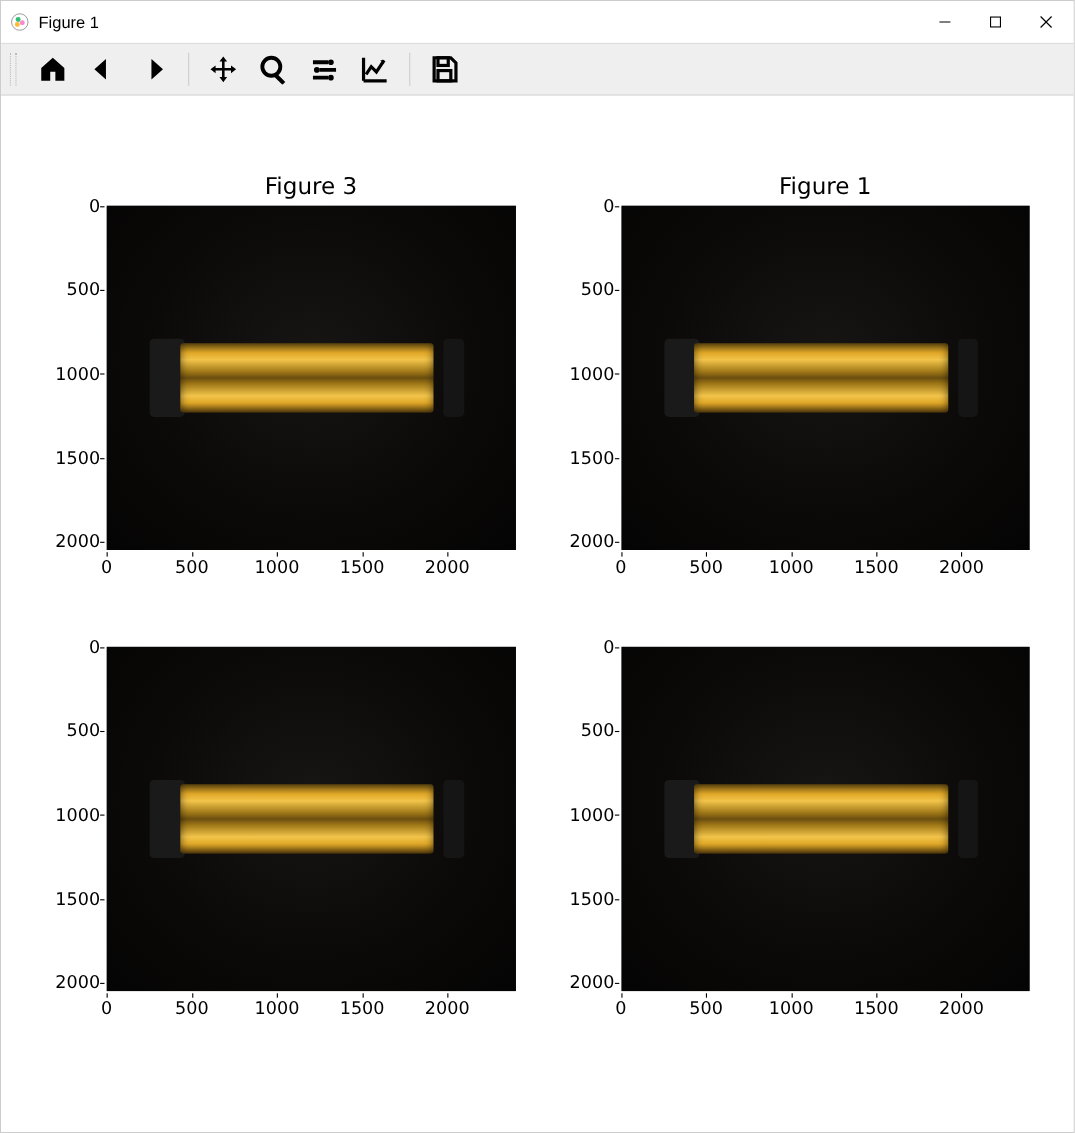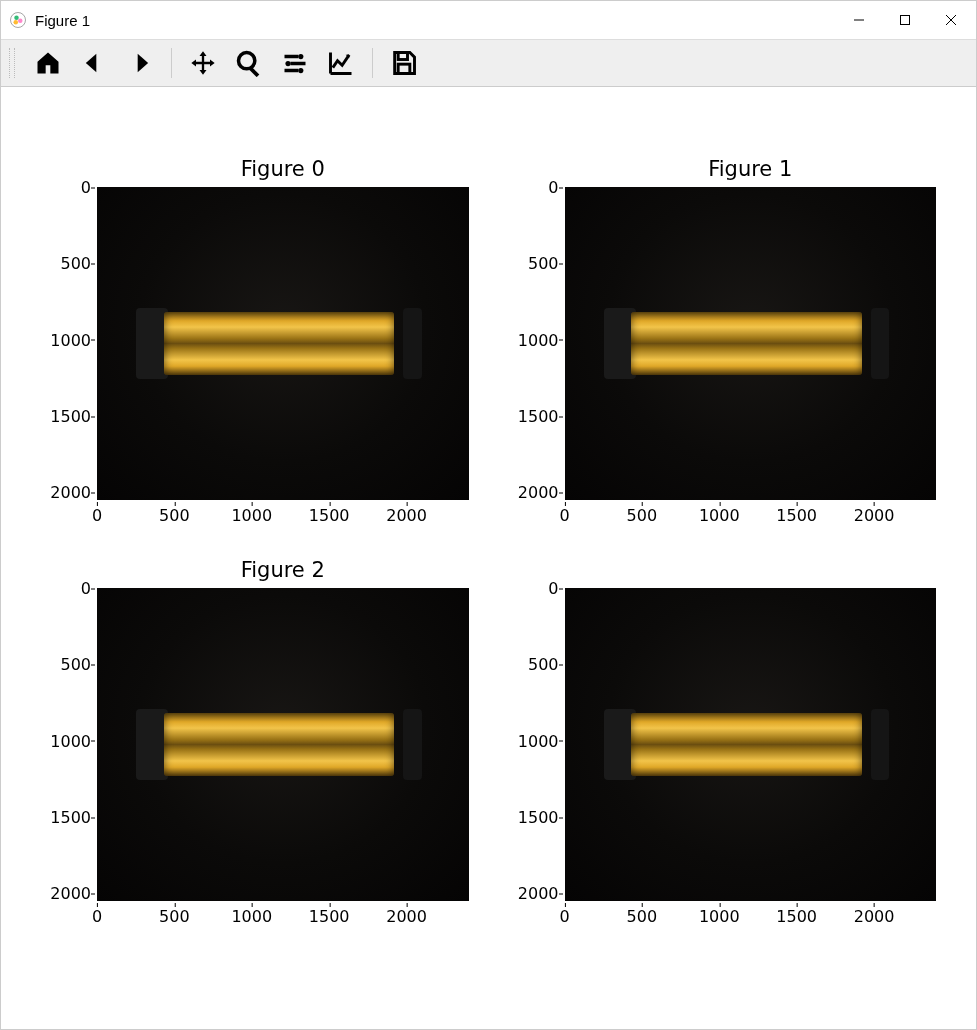--- a/index.html
+++ b/index.html
@@ -247,21 +247,21 @@
         <path d="M4 3h13l4 4v14H4z" fill="none" stroke="#000" stroke-width="2.5"></path>
         <rect x="7" y="3" width="8" height="6" fill="none" stroke="#000" stroke-width="2.5"></rect>
         <rect x="7" y="13" width="10" height="8" fill="none" stroke="#000" stroke-width="2.5"></rect>
       </svg>
   </div>
 </div>
 
 <div class="canvas-area">
   <div class="grid" id="subplot-grid">
       <div class="subplot">
-        <div class="subplot-title">Figure 0</div>
+        <div class="subplot-title">Figure 3</div>
         <div class="axes">
           <div class="plot-img">
             <div class="cyl">
               <div class="endcap-l"></div>
               <div class="body"></div>
               <div class="endcap-r"></div>
             </div>
           </div>
         </div>
         <div class="yticks">
@@ -299,21 +299,20 @@
         </div>
         <div class="xticks">
           <div class="xtick" style="left: 0%;">0<div class="tickmark-x"></div></div>
           <div class="xtick" style="left: 20.8333%;">500<div class="tickmark-x"></div></div>
           <div class="xtick" style="left: 41.6667%;">1000<div class="tickmark-x"></div></div>
           <div class="xtick" style="left: 62.5%;">1500<div class="tickmark-x"></div></div>
           <div class="xtick" style="left: 83.3333%;">2000<div class="tickmark-x"></div></div>
         </div>
       </div>
       <div class="subplot">
-        <div class="subplot-title">Figure 2</div>
         <div class="axes">
           <div class="plot-img">
             <div class="cyl">
               <div class="endcap-l"></div>
               <div class="body"></div>
               <div class="endcap-r"></div>
             </div>
           </div>
         </div>
         <div class="yticks">

